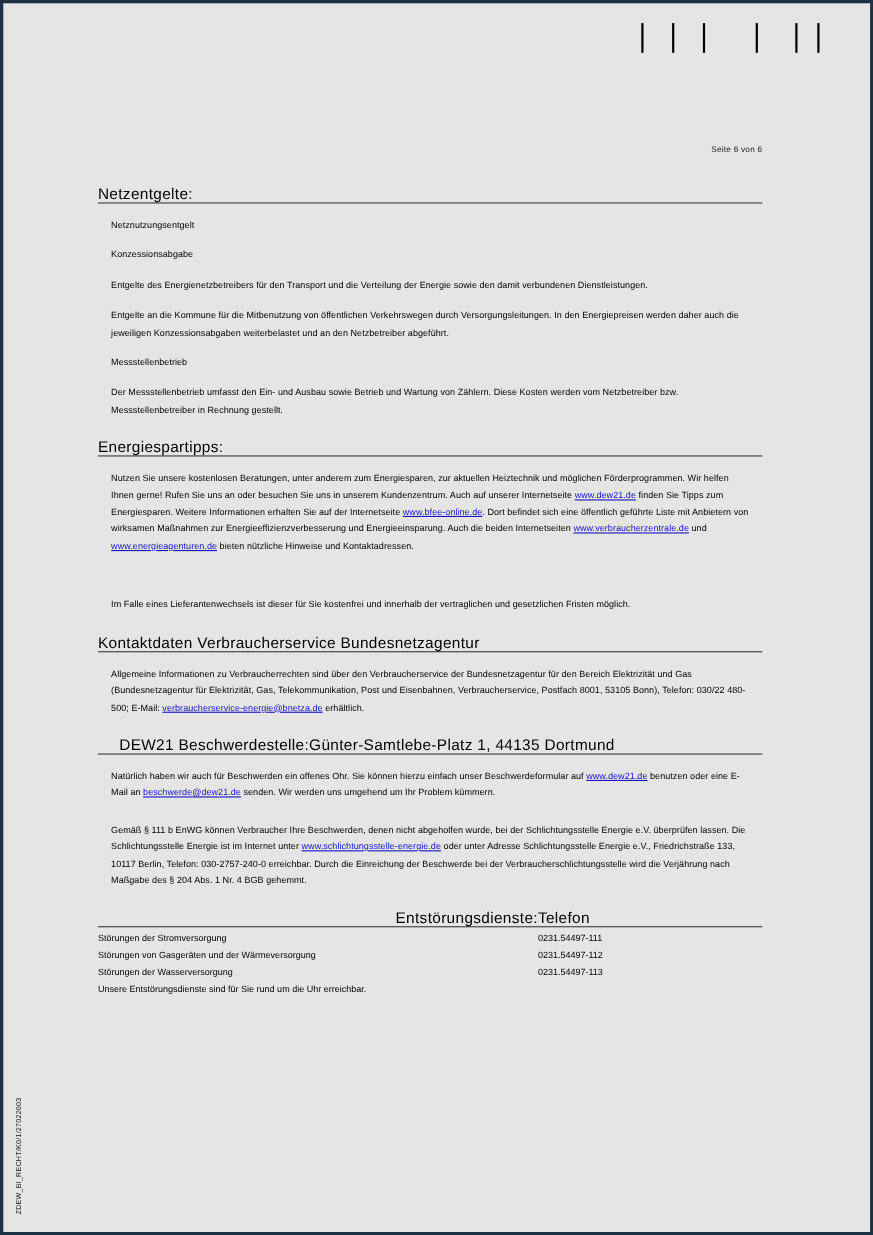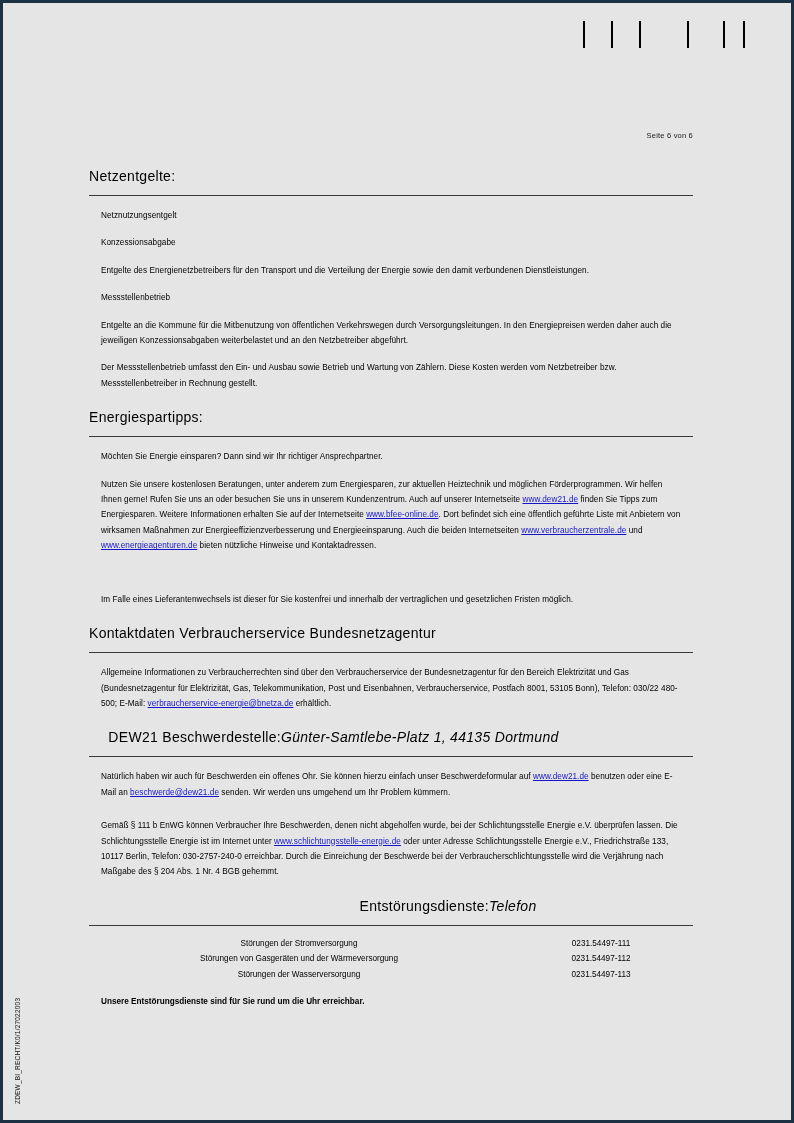--- a/index.html
+++ b/index.html
@@ -59,35 +59,34 @@
     font-size: 7.5px;
     color: #1a1a1a;
     letter-spacing: 0.2px;
     margin: 0 0 28px 0;
   }
   h2.section-title {
     font-size: 14px;
     font-weight: normal;
     color: #000000;
     margin: 0 0 2px 0;
-    padding: 0 0 11px 0;
+    padding: 0 0 0 0;
     letter-spacing: 0.3px;
     border-bottom: 1.3px solid #3a3a3a;
   }
   h2.section-title.with-value {
     display: flex;
   }
   h2.section-title .title-label {
     width: 192px;
     flex: 0 0 192px;
     text-align: right;
   }
   h2.section-title .title-value {
     flex: 1 1 auto;
-    font-style: italic;
   }
   .block {
     margin: 0 0 18px 0;
   }
   .block:last-child { margin-bottom: 0; }
   p.body-line {
     font-size: 8.2px;
     line-height: 15.4px;
     color: #000000;
     margin: 12px;
@@ -102,42 +101,40 @@
   .spacer-para {
     height: 14px;
   }
   a.doclink, .doclink {
     color: #1414c8;
   }
   
   .phone-table {
     width: 100%;
     border-collapse: collapse;
-    margin: 10px;
-    text-align: center;
+    margin: 0;
   }
   .phone-table td {
     font-size: 8.2px;
     line-height: 15.4px;
     color: #000000;
     padding: 0;
     vertical-align: top;
   }
   .phone-table td.svc {
     width: 400px;
   }
   .phone-table td.num {
     width: 204px;
   }
   .table-note {
     font-size: 8.2px;
     line-height: 15.4px;
     color: #000000;
-    margin: 12px;
-    font-weight: bold;
+    margin: 0;
   }
 </style>
 </head>
 <body>
 
 <div class="page">
 
   <div class="marks">
     <span class="bar" style="left:0px"></span>
     <span class="bar" style="left:28px"></span>
@@ -151,28 +148,27 @@
 
   <div class="content">
 
     <div class="page-counter">Seite 6 von 6</div>
 
     <div class="block">
       <h2 class="section-title">Netzentgelte:</h2>
       <p class="body-line para">Netznutzungsentgelt</p>
       <p class="body-line para">Konzessionsabgabe</p>
       <p class="body-line para">Entgelte des Energienetzbetreibers für den Transport und die Verteilung der Energie sowie den damit verbundenen Dienstleistungen.</p>
+      <p class="body-line para">Entgelte an die Kommune für die Mitbenutzung von öffentlichen Verkehrswegen durch Versorgungsleitungen. In den Energiepreisen werden daher auch die jeweiligen Konzessionsabgaben weiterbelastet und an den Netzbetreiber abgeführt.</p>
       <p class="body-line para">Messstellenbetrieb</p>
-      <p class="body-line para">Entgelte an die Kommune für die Mitbenutzung von öffentlichen Verkehrswegen durch Versorgungsleitungen. In den Energiepreisen werden daher auch die jeweiligen Konzessionsabgaben weiterbelastet und an den Netzbetreiber abgeführt.</p>
       <p class="body-line para">Der Messstellenbetrieb umfasst den Ein- und Ausbau sowie Betrieb und Wartung von Zählern. Diese Kosten werden vom Netzbetreiber bzw. Messstellenbetreiber in Rechnung gestellt.</p>
     </div>
 
     <div class="block">
       <h2 class="section-title">Energiespartipps:</h2>
-      <p class="body-line para">Möchten Sie Energie einsparen? Dann sind wir Ihr richtiger Ansprechpartner.</p>
       <p class="body-line para"><span>Nutzen Sie unsere kostenlosen Beratungen, unter anderem zum Energiesparen, zur aktuellen Heiztechnik und möglichen Förderprogrammen. Wir helfen Ihnen gerne! Rufen Sie uns an oder besuchen Sie uns in unserem Kundenzentrum. Auch auf unserer Internetseite </span><a class="doclink" href="#">www.dew21.de</a><span> finden Sie Tipps zum Energiesparen. Weitere Informationen erhalten Sie auf der Internetseite </span><a class="doclink" href="#">www.bfee-online.de</a><span>. Dort befindet sich eine öffentlich geführte Liste mit Anbietern von wirksamen Maßnahmen zur Energieeffizienzverbesserung und Energieeinsparung. Auch die beiden Internetseiten </span><a class="doclink" href="#">www.verbraucherzentrale.de</a><span> und </span><a class="doclink" href="#">www.energieagenturen.de</a><span> bieten nützliche Hinweise und Kontaktadressen.</span></p>
       <div class="spacer-para"></div>
       <p class="body-line para">Im Falle eines Lieferantenwechsels ist dieser für Sie kostenfrei und innerhalb der vertraglichen und gesetzlichen Fristen möglich.</p>
     </div>
 
     <div class="block">
       <h2 class="section-title">Kontaktdaten Verbraucherservice Bundesnetzagentur</h2>
       <p class="body-line para"><span>Allgemeine Informationen zu Verbraucherrechten sind über den Verbraucherservice der Bundesnetzagentur für den Bereich Elektrizität und Gas (Bundesnetzagentur für Elektrizität, Gas, Telekommunikation, Post und Eisenbahnen, Verbraucherservice, Postfach 8001, 53105 Bonn), Telefon: 030/22 480-500; E-Mail: </span><a class="doclink" href="#">verbraucherservice-energie@bnetza.de</a><span> erhältlich.</span></p>
     </div>
 

